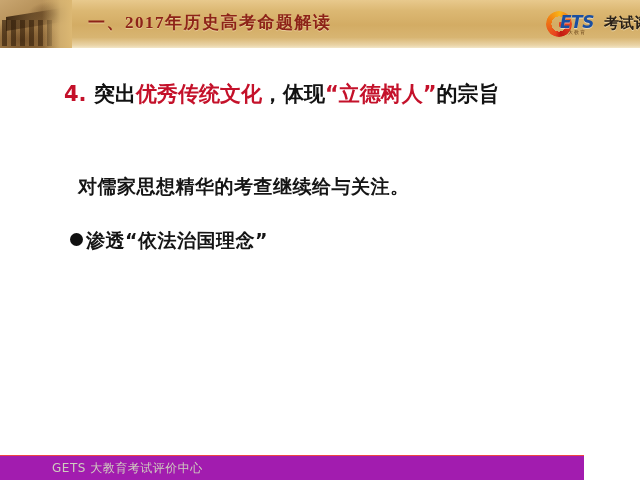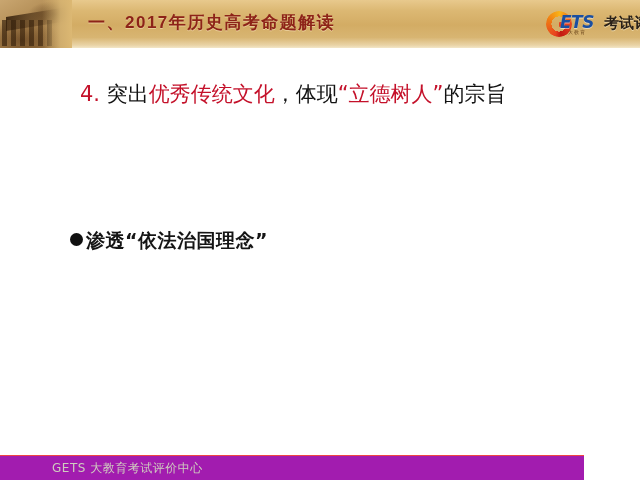--- a/index.html
+++ b/index.html
@@ -84,21 +84,21 @@
     top: 0;
     width: 30px;
     height: 48px;
     background: linear-gradient(90deg, rgba(216,178,110,0) 0%, rgba(219,184,117,0.85) 62%, #dcb873 100%);
   }
 
   .header-title {
     position: absolute;
     left: 88px;
     top: 11px;
-    font-family: Liberation Sans, sans-serif;
+    font-family: Liberation Serif, serif;
     font-size: 17px;
     font-weight: bold;
     color: #8d2318;
     letter-spacing: 1.5px;
     text-shadow: 0 1px 0 rgba(255,240,205,0.45);
     white-space: nowrap;
     text-align: right;
   }
 
   
@@ -175,25 +175,25 @@
   .content {
     position: absolute;
     left: 0;
     top: 48px;
     width: 640px;
     height: 408px;
     background: #ffffff;
   }
   .heading {
     position: absolute;
-    left: 80px;
+    left: 64px;
     top: 34px;
     font-family: "DejaVu Sans", "Liberation Sans", sans-serif;
     font-size: 21px;
-    font-weight: normal;
+    font-weight: bold;
     line-height: 1.15;
     white-space: nowrap;
     color: #1a1a1a;
   }
   .heading .red { color: #c4112a; }
   .heading .blk { color: #121212; }
 
   .line {
     position: absolute;
     left: 70px;
@@ -266,20 +266,23 @@
     </div>
   </div>
 
   <div class="content">
 
     <div class="heading">
       <span class="red">4. </span><span class="blk">突出</span><span class="red">优秀传统文化</span><span class="blk">，</span><span class="blk">体现</span><span class="red">“立德树人”</span><span class="blk">的宗旨</span>
     </div>
 
 
+    <div class="line l2">
+      <span>对儒家思想精华的考查继续给与关注。</span>
+    </div>
 
     <div class="line l3">
       <span class="bullet-dot"></span><span>渗透“依法治国理念”</span>
     </div>
 
 
   </div>
 
   <div class="footer">
     <div class="footer-text">GETS  大教育考试评价中心</div>

